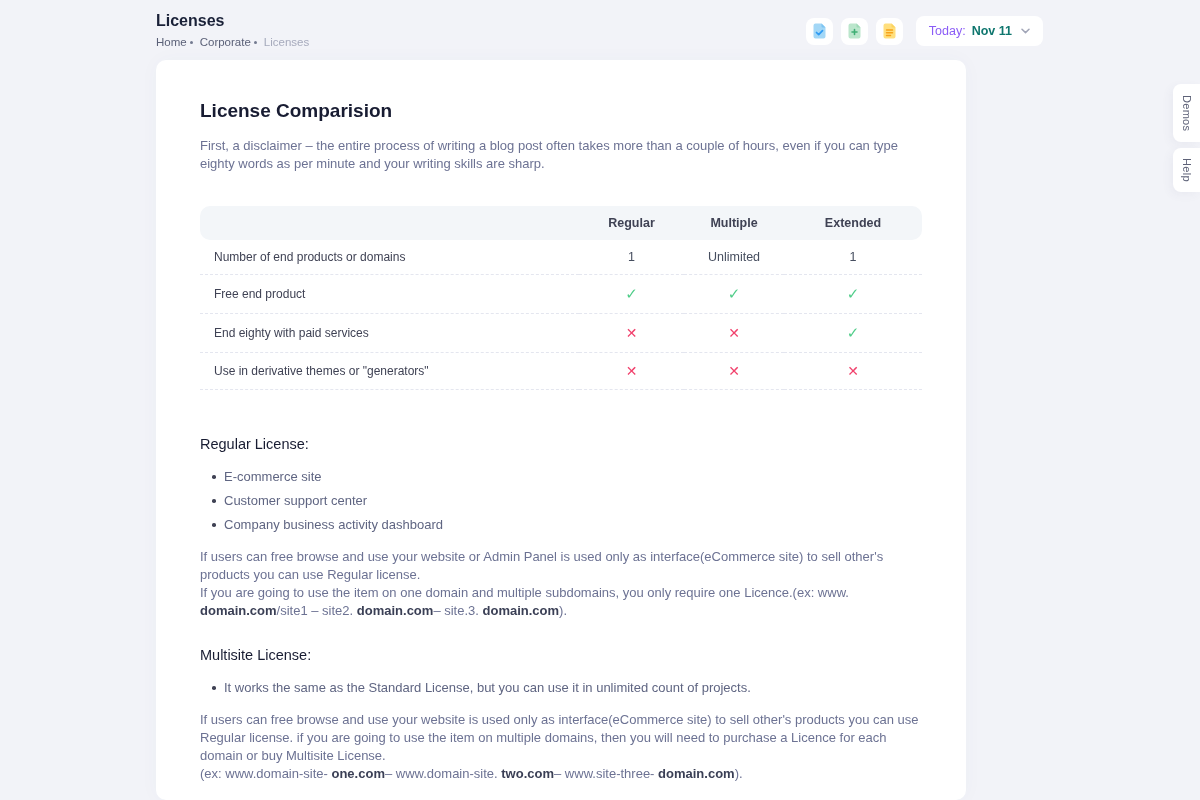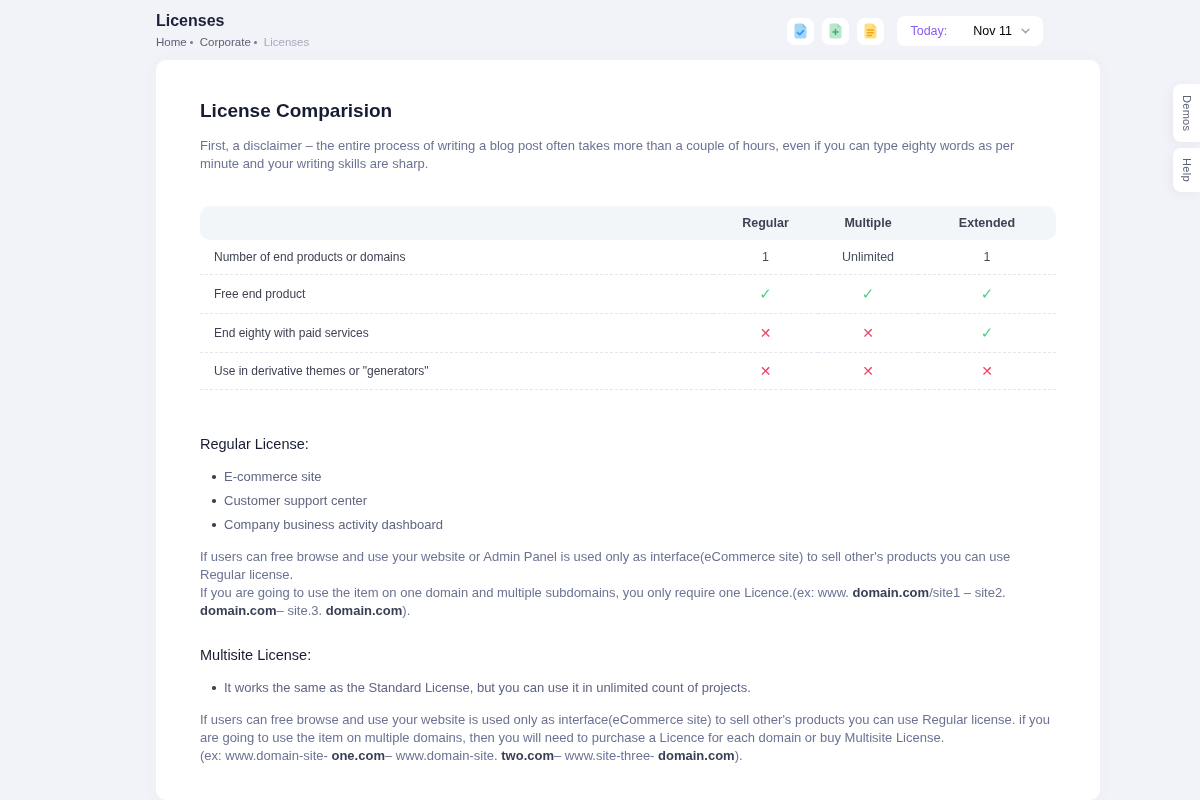--- a/index.html
+++ b/index.html
@@ -22,35 +22,35 @@
   .topbar-actions { position: absolute; top: 16px; right: 157px; display: flex; align-items: center; }
   .icon-btn {
     width: 27px; height: 27px; background: #ffffff; border-radius: 8px;
     display: flex; align-items: center; justify-content: center; cursor: pointer; margin-left: 8px;
   }
   .today-pill {
     height: 30px; background: #ffffff; border-radius: 8px; margin-left: 13px;
     display: flex; align-items: center; padding: 0 13px; font-size: 12.5px; cursor: pointer;
   }
   .today-label { color: #8b5cf6; margin-right: 6px; }
-  .today-value { color: #000000; font-weight: normal; margin-right: 9px; margin-left: 20px; }
+  .today-value { color: #0f766e; font-weight: bold; margin-right: 9px; }
 
   
   .side-tab {
     position: absolute; right: 0; width: 27px; background: #ffffff;
     border-radius: 8px 0 0 8px; box-shadow: -3px 3px 10px rgba(76,87,125,.05);
     display: flex; align-items: center; justify-content: center;
     writing-mode: vertical-rl; font-size: 11px; color: #5e6278; cursor: pointer; letter-spacing: .3px;
   }
   .side-tab.demos { top: 84px; height: 58px; }
   .side-tab.help  { top: 148px; height: 44px; }
 
   
   .card {
-    position: absolute; left: 156px; top: 60px; width: 944px; height: 740px;
+    position: absolute; left: 156px; top: 60px; width: 810px; height: 740px;
     background: #ffffff; border-radius: 10px; padding: 40px 44px; overflow: hidden;
     box-shadow: 0 0 20px rgba(76,87,125,.03);
   }
   .card-title { margin: 0; font-size: 19px; font-weight: bold; color: #181c32; }
   .disclaimer { margin: 15px 0 0; font-size: 13px; line-height: 1.4; color: #6c7293; }
 
   
   table.license-table { width: 100%; border-collapse: collapse; margin-top: 33px; }
   .license-table thead th {
     background: #f3f6f9; font-size: 12.5px; font-weight: bold; color: #3f4254;

